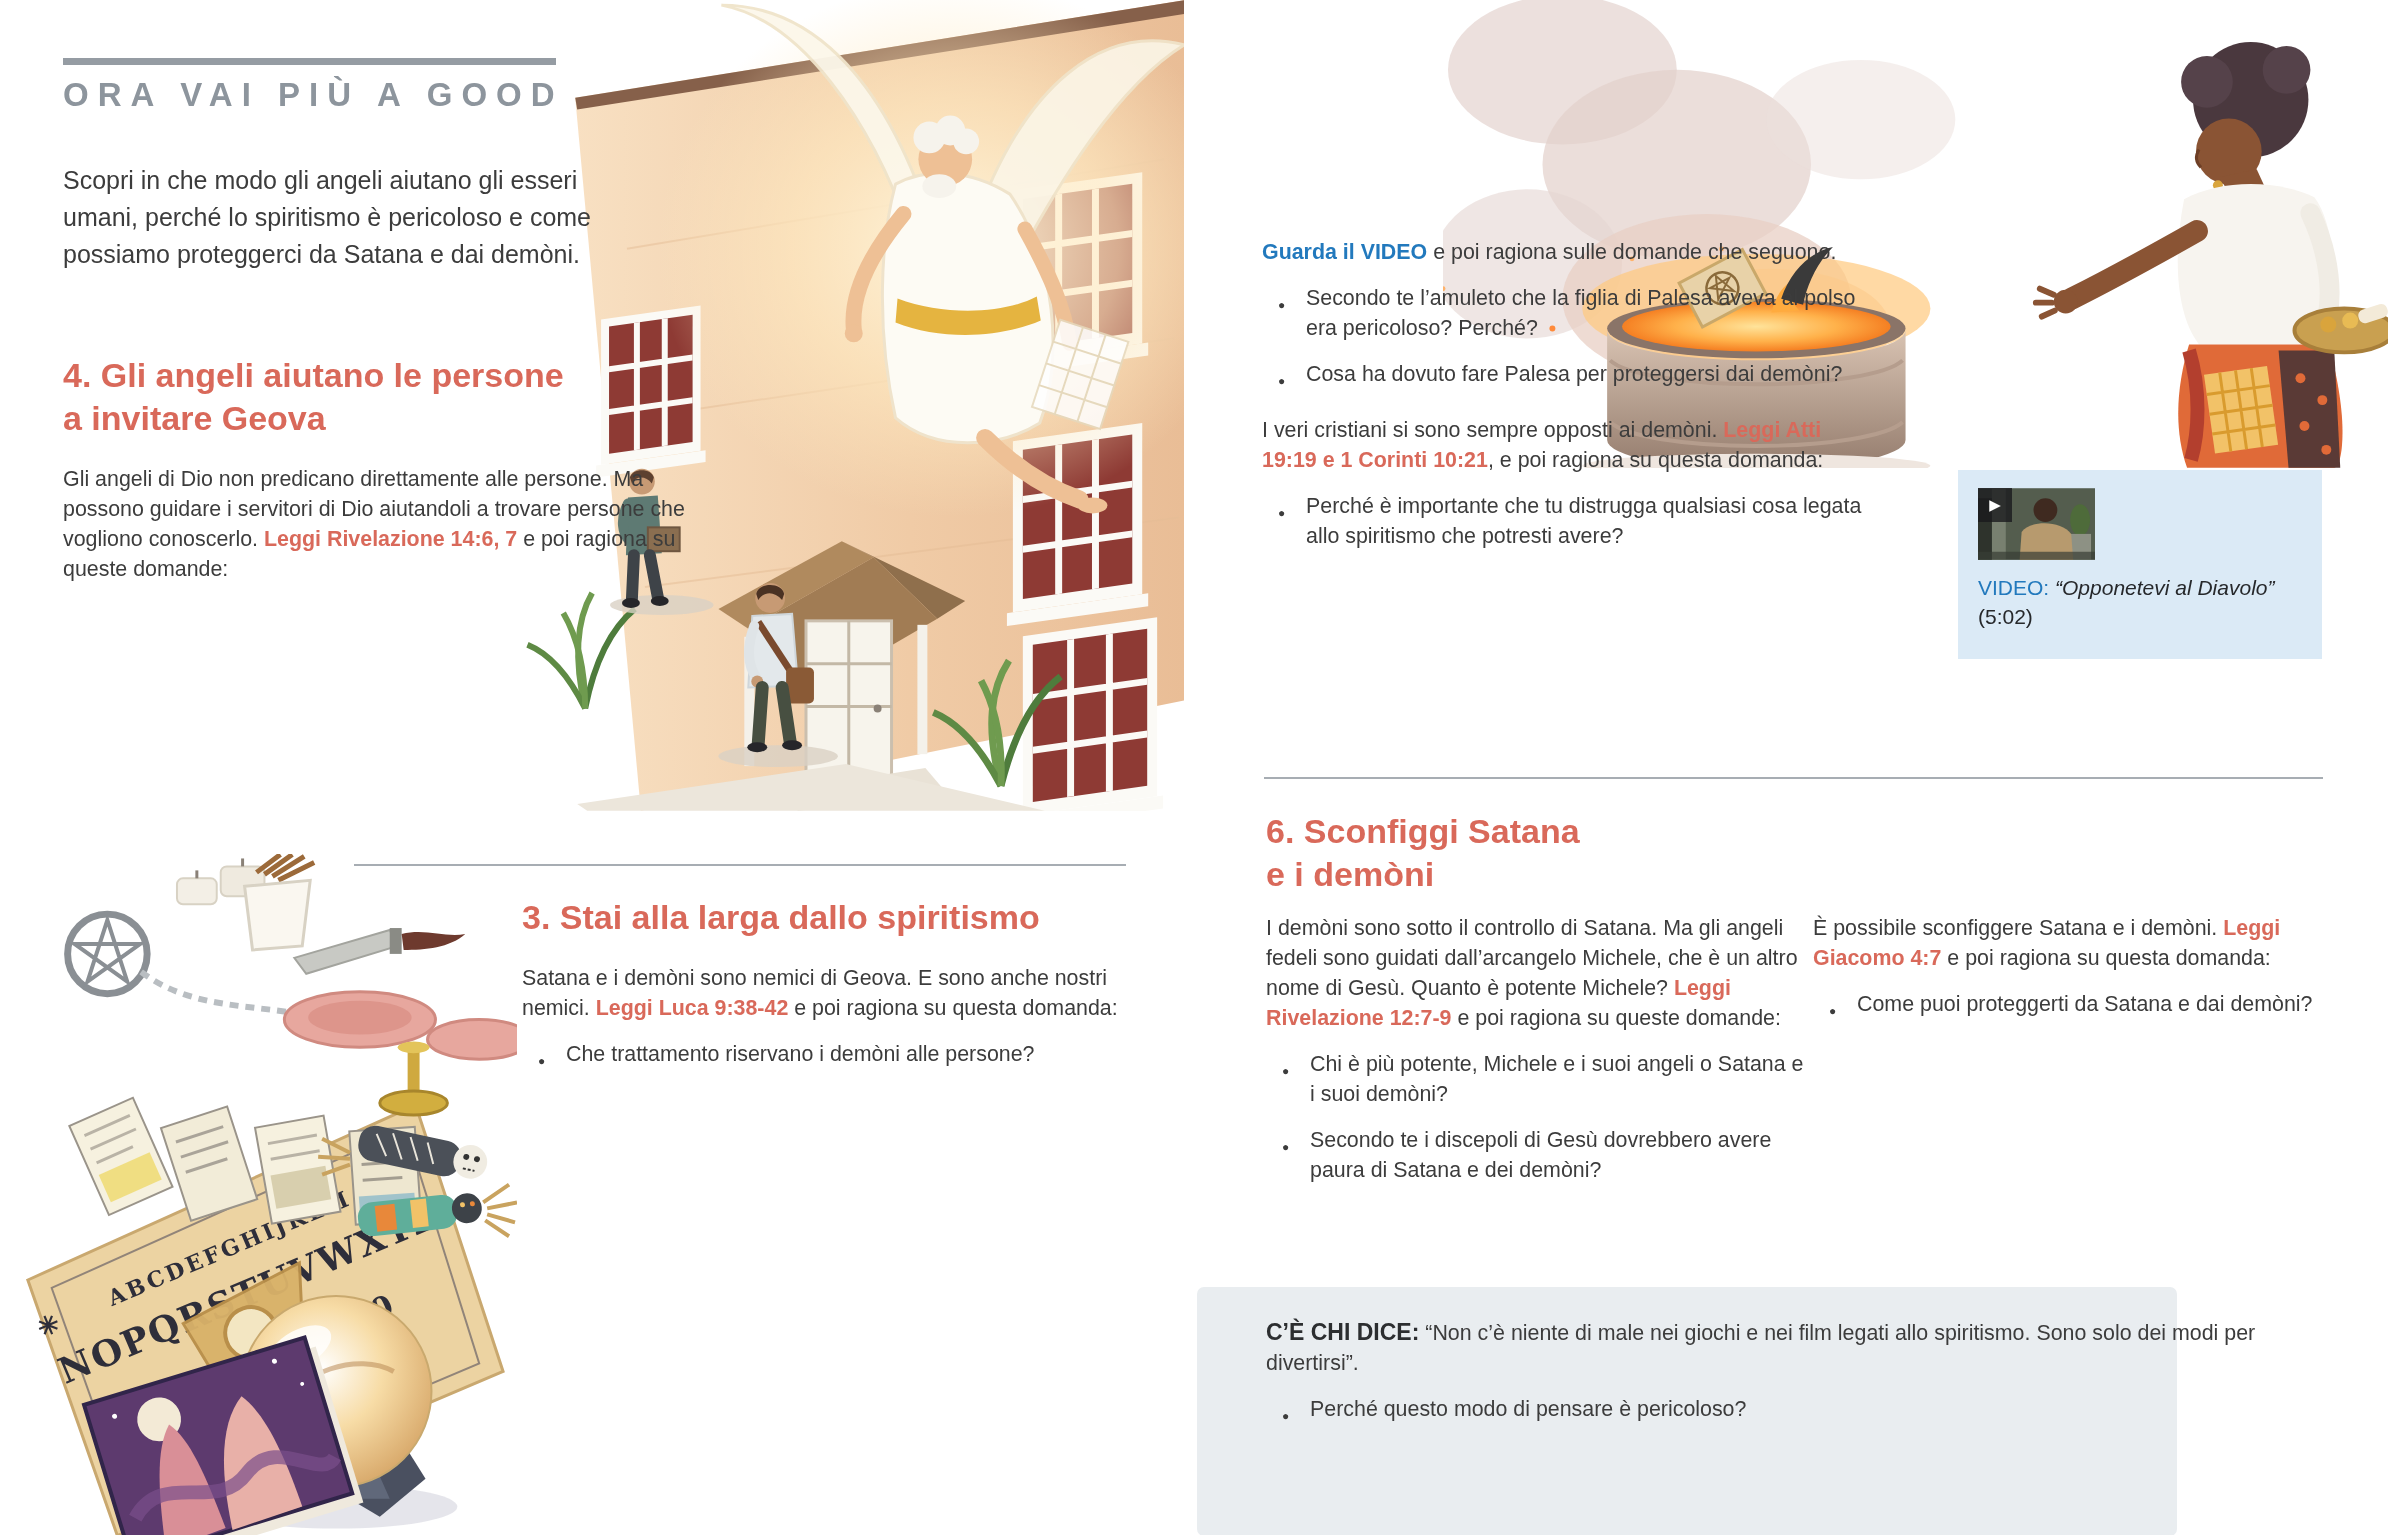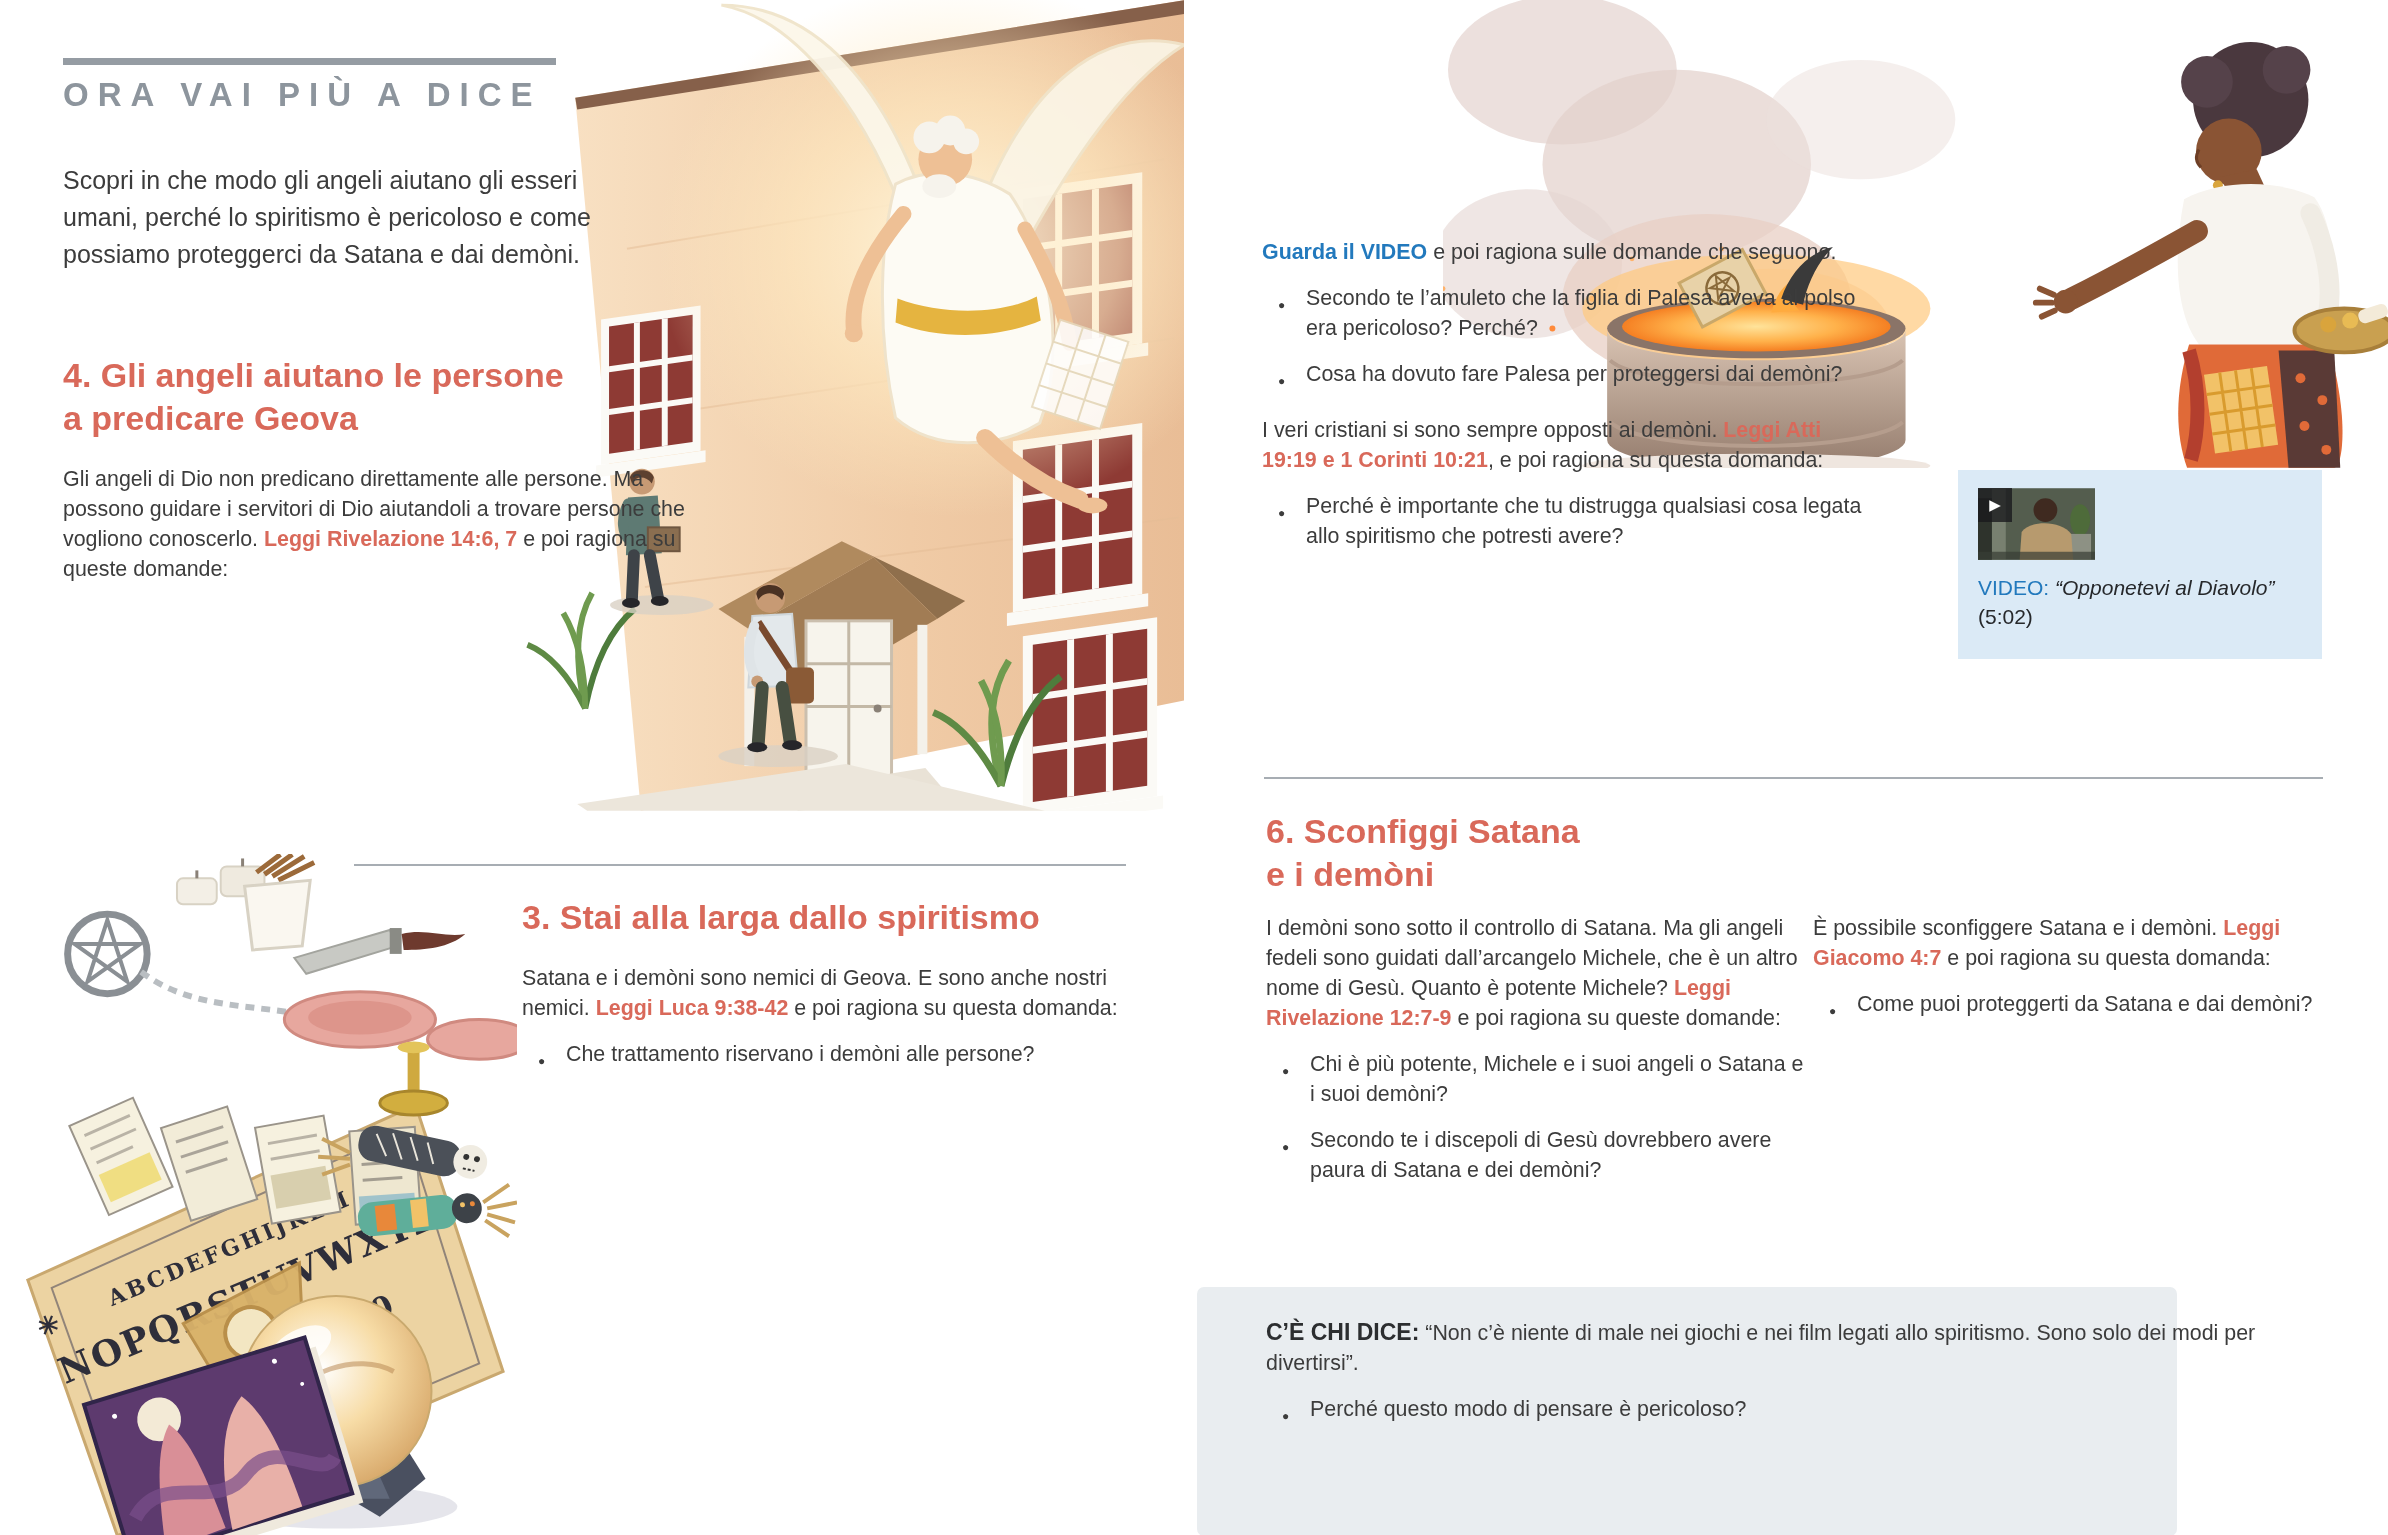--- a/index.html
+++ b/index.html
@@ -381,27 +381,27 @@
         <path d="M210,680 C216,612 232,572 258,554 C276,578 282,624 284,678 Z" fill="#e8b0a8"></path>
         <path d="M120,640 C160,600 200,660 240,630 C280,600 310,660 330,640" stroke="#7a4f8a" stroke-width="14" fill="none" opacity="0.7"></path>
         <circle cx="130" cy="536" r="2.5" fill="#fff"></circle>
           <circle cx="300" cy="530" r="2.5" fill="#fff"></circle>
           <circle cx="320" cy="560" r="2" fill="#fff"></circle>
       </g>
     </svg>
   </div>
 
   <div class="abs txt kicker-rule"></div>
-  <div class="abs txt kicker">ORA VAI PIÙ A DICE</div>
+  <div class="abs txt kicker">ORA VAI PIÙ A GOOD</div>
   <div class="abs txt intro">Scopri in che modo gli angeli aiutano gli esseri umani, perché lo spiritismo è pericoloso e come possiamo proteggerci da Satana e dai demòni.</div>
 
   <div class="abs txt sec4">
     <h2 class="sec-h">
       <div>4. Gli angeli aiutano le persone</div>
-      <div>a predicare Geova</div>
+      <div>a invitare Geova</div>
     </h2>
     <p class="para body"><span>Gli angeli di Dio non predicano direttamente alle persone. Ma possono guidare i servitori di Dio aiutandoli a trovare persone che vogliono conoscerlo. </span><span class="seg-red">Leggi Rivelazione 14:6, 7</span><span> e poi ragiona su queste domande:</span></p>
   </div>
 
   <div class="abs txt vcol">
     <p class="para body"><span class="seg-blue">Guarda il VIDEO</span><span> e poi ragiona sulle domande che seguono.</span></p>
     <ul class="bullets body">
         <li>Secondo te l’amuleto che la figlia di Palesa aveva al polso era pericoloso? Perché?</li>
         <li>Cosa ha dovuto fare Palesa per proteggersi dai demòni?</li>
       </ul>

